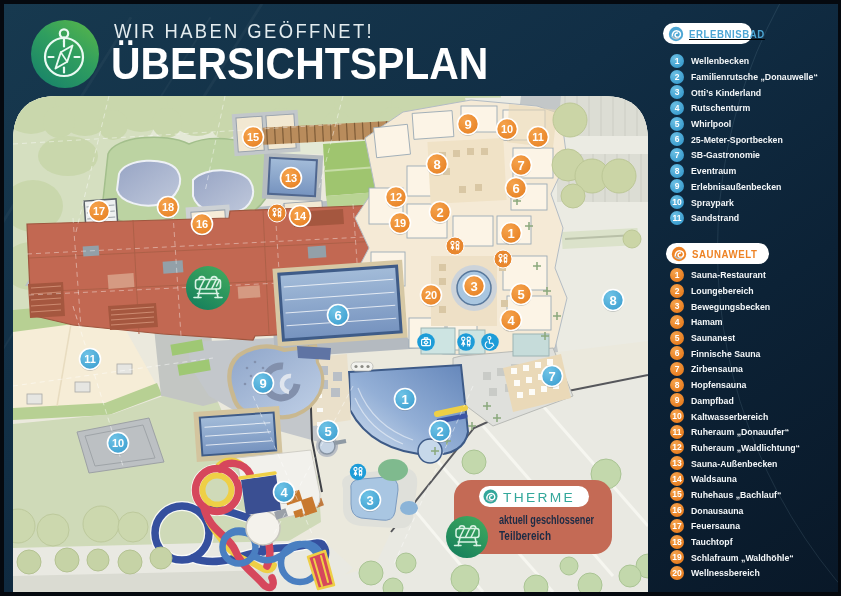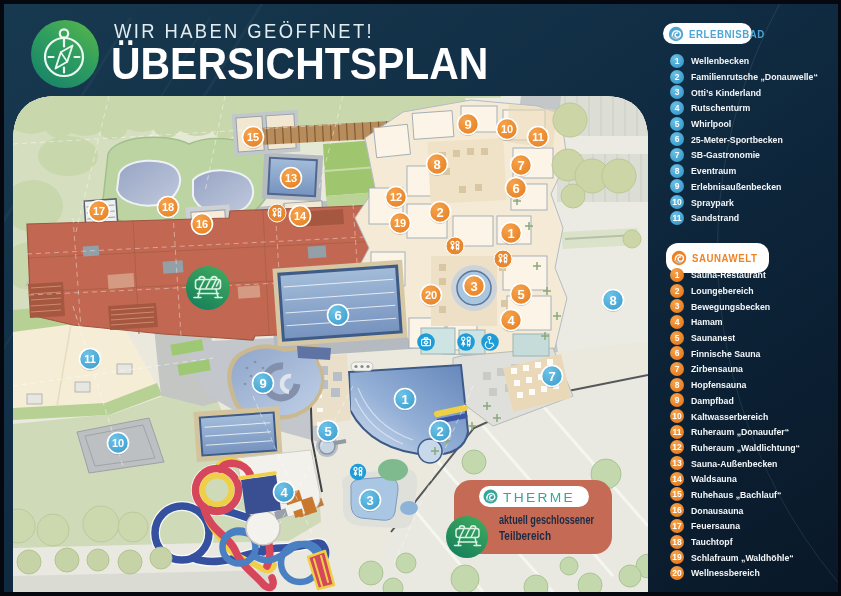--- a/index.html
+++ b/index.html
@@ -13,22 +13,22 @@
 
 #compass{position:absolute;left:27px;top:16px;width:68px;height:68px;border-radius:50%;
   background:linear-gradient(215deg,#5cb848 0%,#2f9e5f 45%,#157f6b 100%);}
 #t1{position:absolute;left:110px;top:16px;color:#e3ecef;font-size:20px;letter-spacing:2.6px;font-weight:400;transform:scaleX(0.92);transform-origin:left;}
 #t2{position:absolute;left:107px;top:35px;color:#fff;font-size:44px;font-weight:700;letter-spacing:0px;transform:scaleX(0.93);transform-origin:left;}
 
 #map{position:absolute;left:9px;top:92px;width:635px;height:496px;}
 
 .pill{position:absolute;background:#fff;border-radius:12px;display:flex;align-items:center;padding:0 0 0 5px;}
 .pill svg{flex:0 0 16px;}
-#pill1{left:659px;top:19px;width:89px;height:21px;}
-#pill2{left:662px;top:239px;width:103px;height:30px;}
+#pill1{left:659px;top:19px;width:89px;height:21px;text-decoration:underline;}
+#pill2{left:662px;top:239px;width:103px;height:21px;}
 .pilltxt1{color:#4da6d4;font-size:10.5px;font-weight:700;letter-spacing:0.6px;margin-left:5px;transform:scaleX(0.92);transform-origin:left;white-space:nowrap;}
 .pilltxt2{color:#ee8325;font-size:10.5px;font-weight:700;letter-spacing:0.6px;margin-left:5px;transform:scaleX(0.92);transform-origin:left;white-space:nowrap;}
 .legend{position:absolute;}
 #leg1{left:666px;top:49px;}
 #leg2{left:666px;top:263px;}
 .lrow{display:flex;align-items:center;height:15.7px;}
 .lnum{width:14px;height:14px;border-radius:50%;color:#fff;font-size:8.5px;font-weight:700;
   display:flex;align-items:center;justify-content:center;flex:0 0 14px;}
 .b .lnum{background:radial-gradient(circle at 35% 30%,#6cc0e4,#3d9ecf 70%);}
 .o .lnum{background:radial-gradient(circle at 35% 30%,#f5a34d,#e87f22 70%);}

